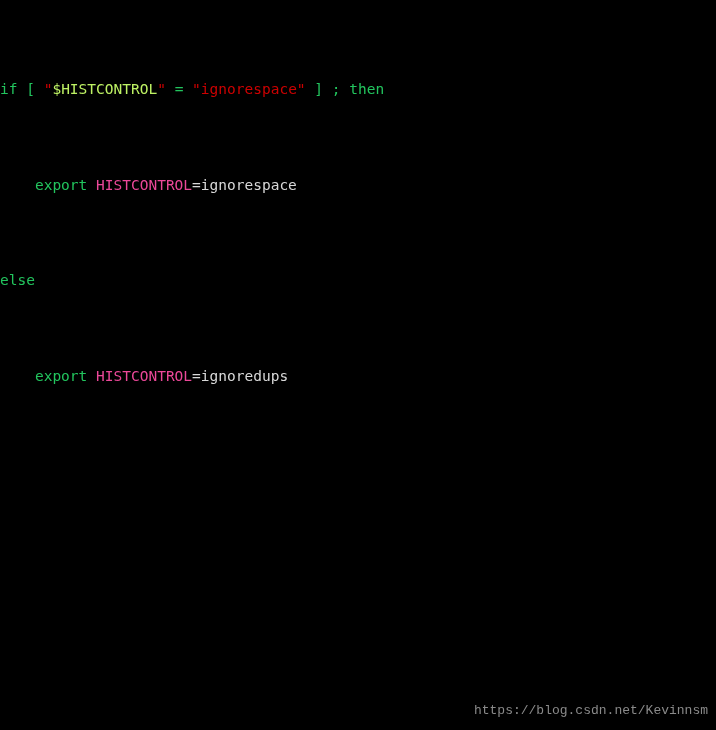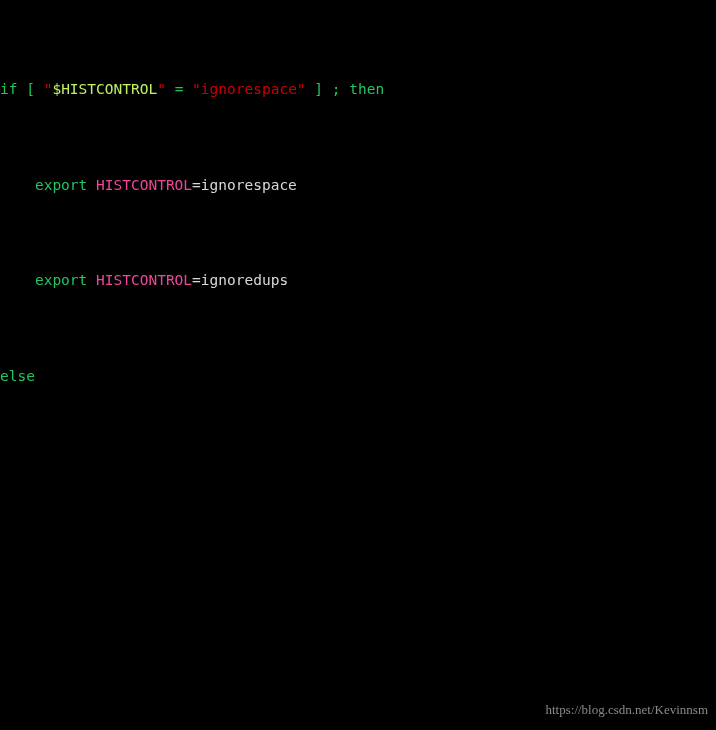--- a/index.html
+++ b/index.html
@@ -41,45 +41,45 @@
   
   .kw   { color: #22c55e; }  
   .var  { color: #ec4899; }  
   .ref  { color: #bef264; }  
   .str  { color: #cd0000; }  
   .pl   { color: #d8d8d8; }
   #watermark {
     position: absolute;
     right: 8px;
     bottom: 12px;
-    font-family: Liberation Serif, serif;
+    font-family: Liberation Mono, monospace;
     font-size: 13px;
     color: #8a8a8a;
     white-space: pre;
     padding-left: 8px;
   }
 </style>
 </head>
 <body>
 
 <div id="terminal">
 
   <div id="code">
 
     
     <span class="ln"><span class="kw">if</span><span class="pl"> </span><span class="kw">[</span><span class="pl"> </span><span class="str">"</span><span class="ref">$HISTCONTROL</span><span class="str">"</span><span class="pl"> </span><span class="kw">=</span><span class="pl"> </span><span class="str">"ignorespace"</span><span class="pl"> </span><span class="kw">]</span><span class="pl"> </span><span class="kw">;</span><span class="pl"> </span><span class="kw">then</span></span>
 
     
     <span class="ln"><span class="pl">    </span><span class="kw">export</span><span class="pl"> </span><span class="var">HISTCONTROL</span><span class="pl">=ignorespace</span></span>
 
     
-    <span class="ln"><span class="pl">    </span><span class="kw">export</span><span class="pl"> </span><span class="var">HISTCONTROL</span><span class="pl">=ignoredups</span></span>
+    <span class="ln"><span class="kw">else</span></span>
 
     
-    <span class="ln"><span class="kw">else</span></span>
+    <span class="ln"><span class="pl">    </span><span class="kw">export</span><span class="pl"> </span><span class="var">HISTCONTROL</span><span class="pl">=ignoredups</span></span>
 
     
 
     
     <span class="ln"> </span>
 
     
 
     
     

